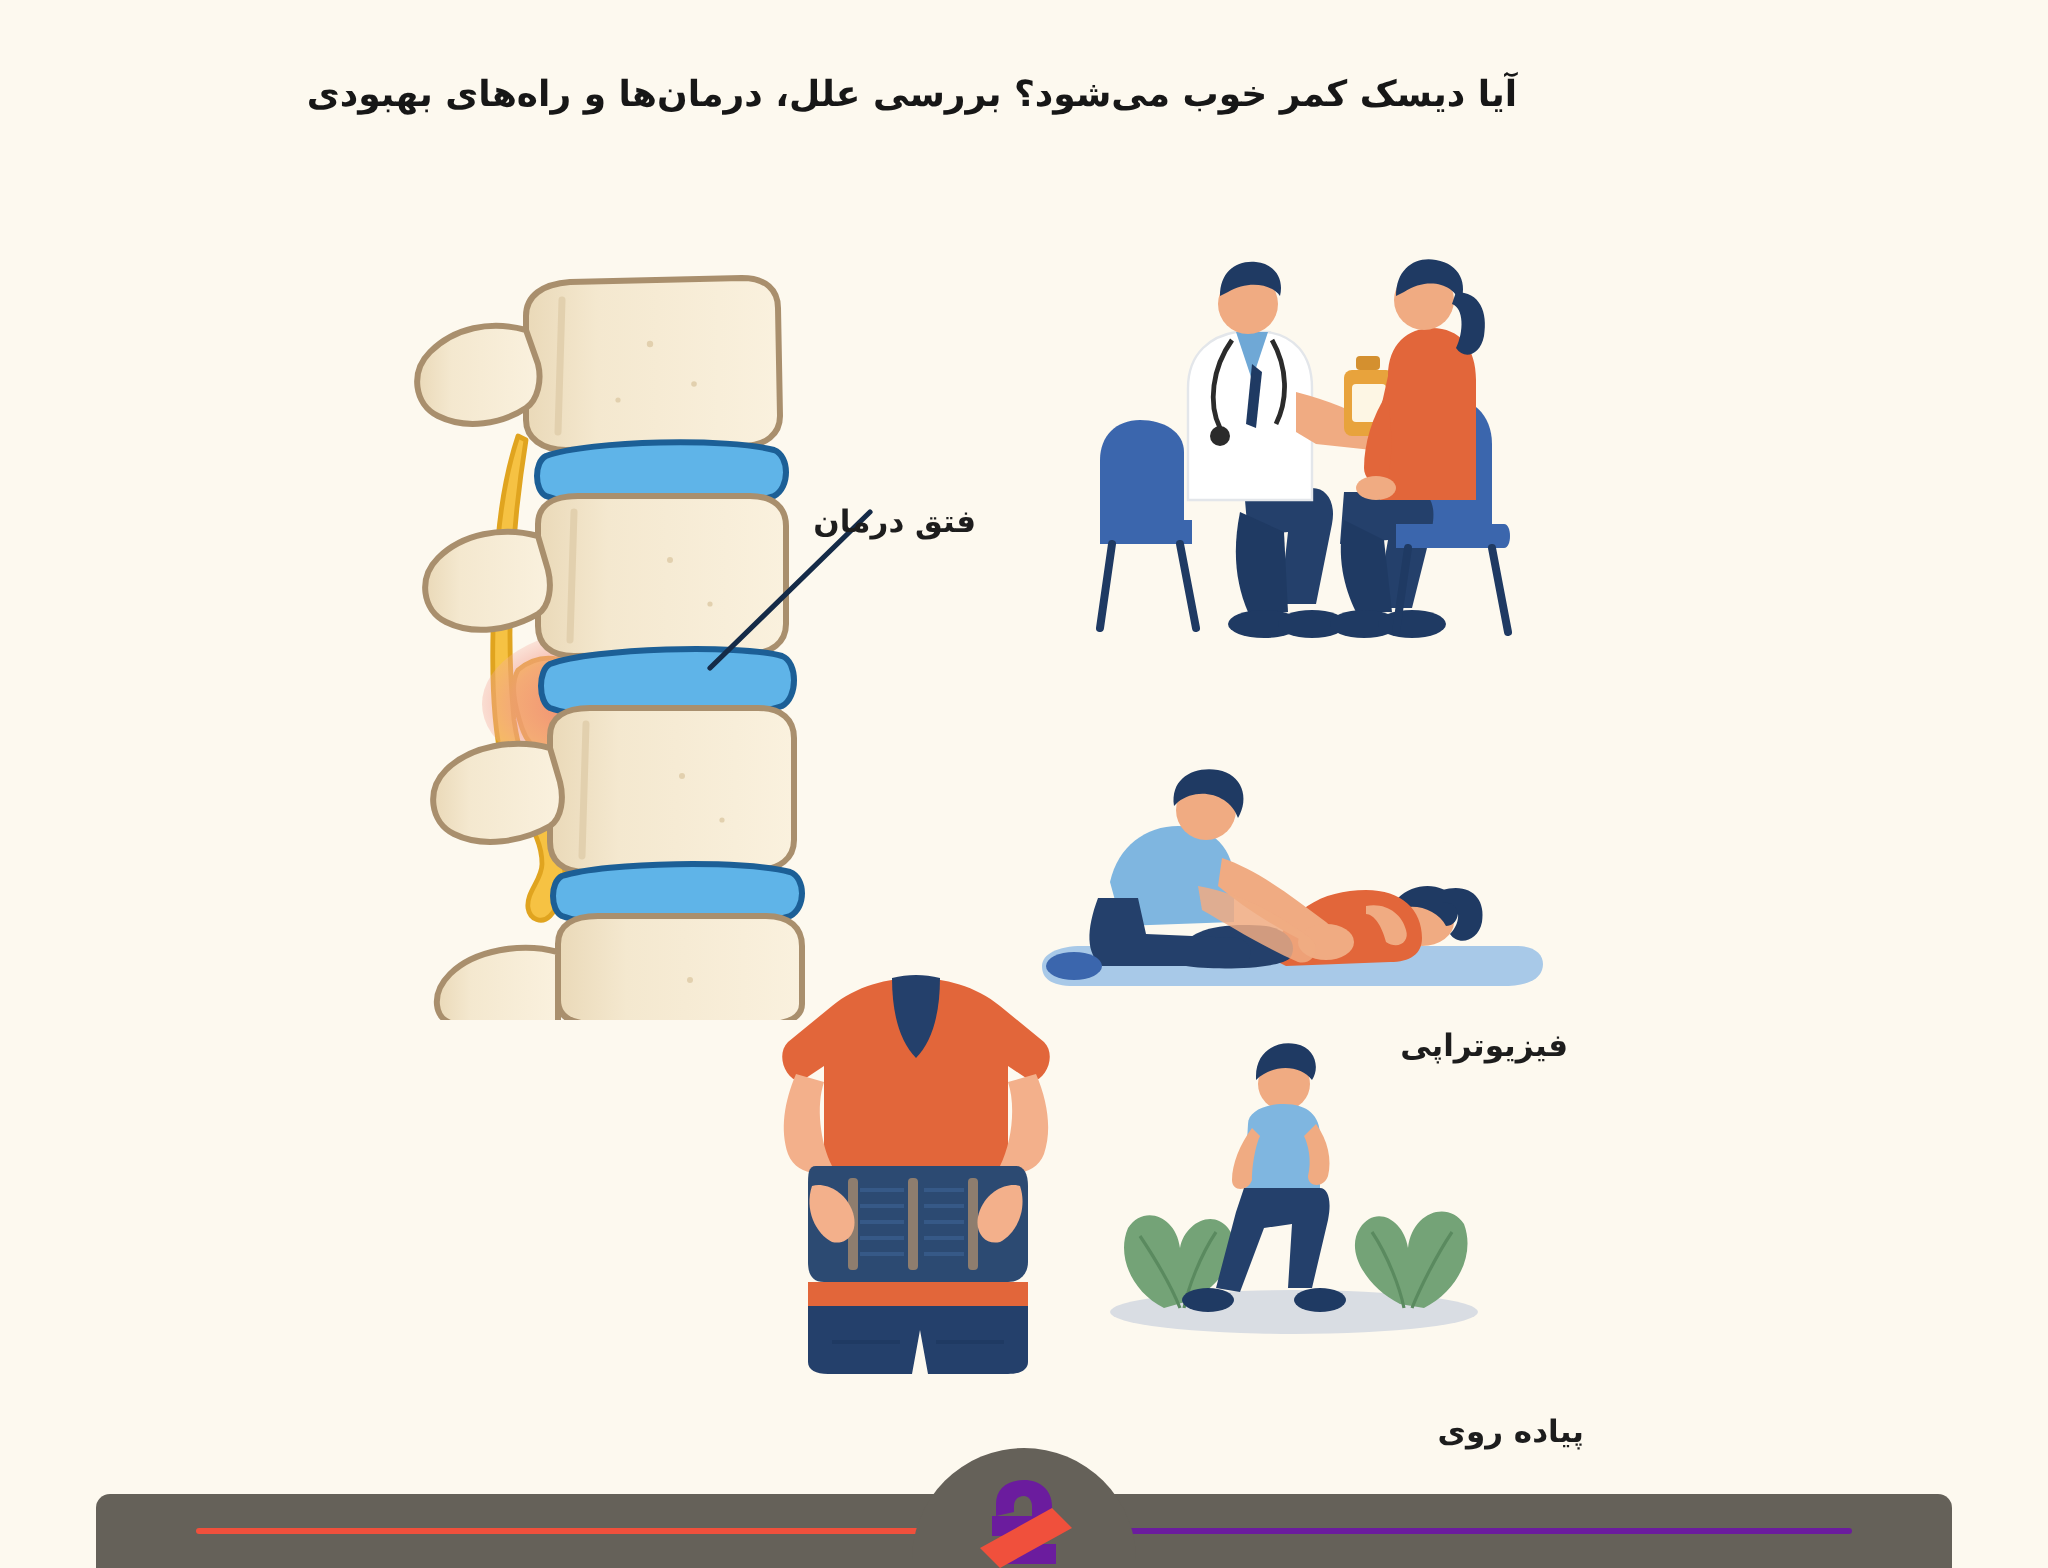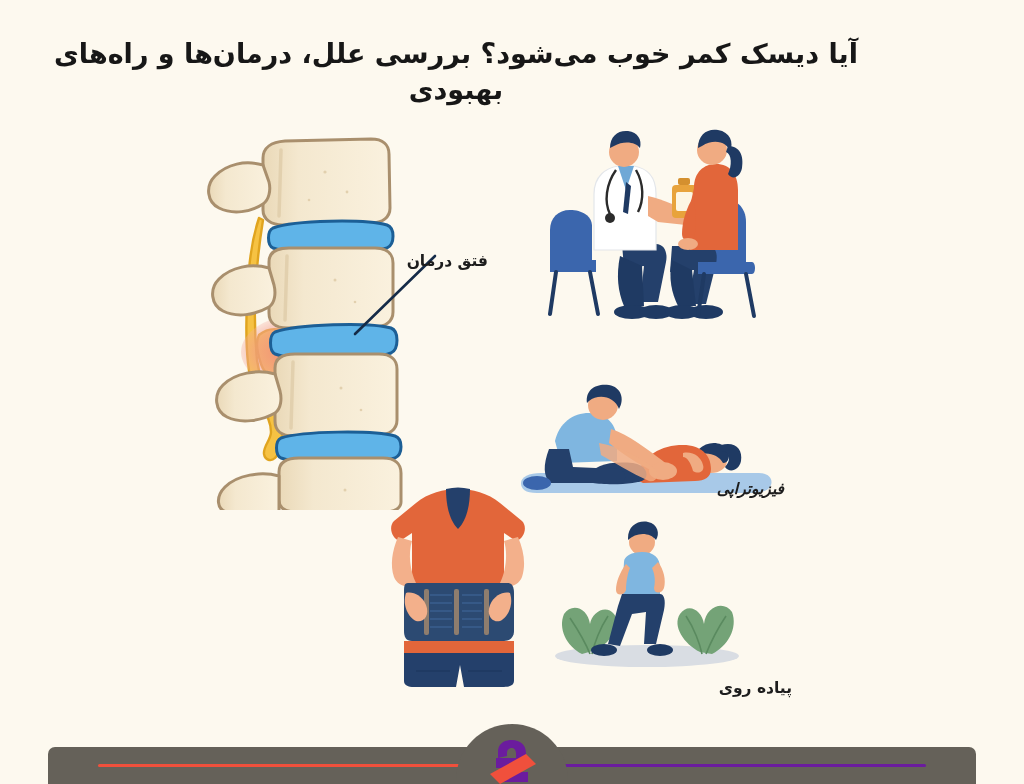--- a/index.html
+++ b/index.html
@@ -21,21 +21,21 @@
     background: #fdf9ef;
   }
 
   
   .title {
     position: absolute;
     top: 36px;
     left: 0;
     width: 912px;
     text-align: center;
-    font-size: 27px;
+    font-size: 18px;
     font-weight: bold;
     color: #171717;
     letter-spacing: 0px;
     line-height: 1.35;
     direction: rtl;
     padding: 0 46px;
     box-sizing: border-box;
   }
 
   
@@ -44,22 +44,22 @@
     font-size: 15.5px;
     font-weight: bold;
     color: #1d1d1d;
     direction: rtl;
     line-height: 1.55;
     white-space: pre-line;
   }
 
   .lbl-disc     { top: 249px; right: 536px; }
   .lbl-meds     { top: 337px; right: 286px; }
-  .lbl-physio   { top: 477px; right: 240px; font-style: italic; }
-  .lbl-walk     { top: 676px; right: 232px; }
+  .lbl-physio   { top: 511px; right: 240px; }
+  .lbl-walk     { top: 704px; right: 232px; }
   .lbl-belt     { top: 622px; right: 624px; text-align: left; }
 
   
   .bottombar {
     position: absolute;
     left: 0;
     bottom: 0;
     width: 1024px;
     height: 60px;
   }

